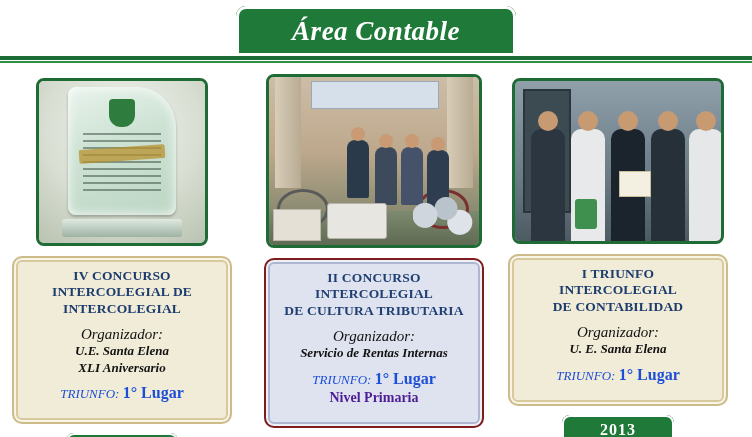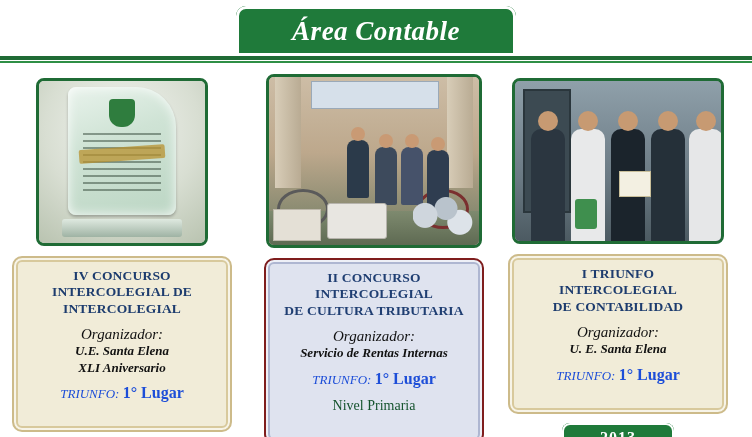--- a/index.html
+++ b/index.html
@@ -236,21 +236,21 @@
   }
   .ph3 .bagg {
     position: absolute; left: 60px; bottom: 12px; width: 22px; height: 30px;
     background: #3f8f4e; border-radius: 3px;
   }
 
   
   .plaque {
     margin-top: 10px;
     border-radius: 10px;
-    padding: 10px 8px 28px;
+    padding: 10px 8px 20px;
     text-align: center;
     position: relative;
   }
   .plaque.cream {
     background: #f1ecd8;
     border: 2px solid #cdbb8a;
     box-shadow: inset 0 0 0 2px #f7f4e8, inset 0 0 0 4px #d8c99c;
   }
   .plaque.blue {
     background: #dfe3ef;
@@ -279,24 +279,24 @@
     line-height: 1.25;
   }
   .triunfo-row {
     margin-top: 8px;
     font-size: 13px;
     color: #1d4ed8;
   }
   .triunfo-row .lbl { font-style: italic; }
   .triunfo-row .val { font-weight: bold; font-size: 16px; }
   .subline {
-    font-weight: normal;
+    font-weight: bold;
     font-size: 14px;
-    color: #14532d;
-    margin-top: 10px;
+    color: #4c1d95;
+    margin-top: 2px;
   }
 
   
   .year {
     margin: 9px auto 0;
     width: 112px;
     height: 30px;
     background: #1f7a3a;
     border-radius: 8px;
     box-shadow: inset 0 0 0 2px #ffffff, inset 0 0 0 4px #1f7a3a;

